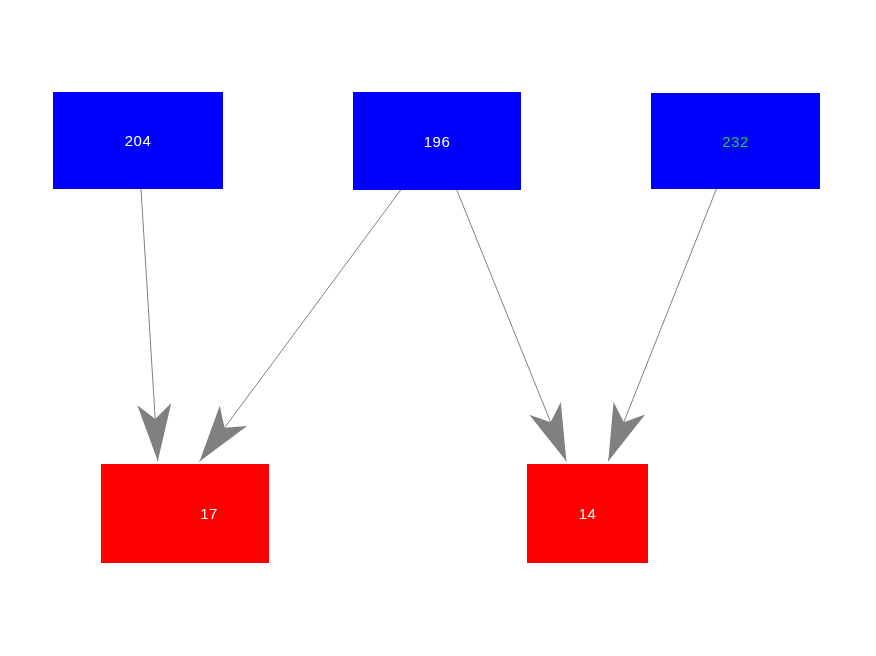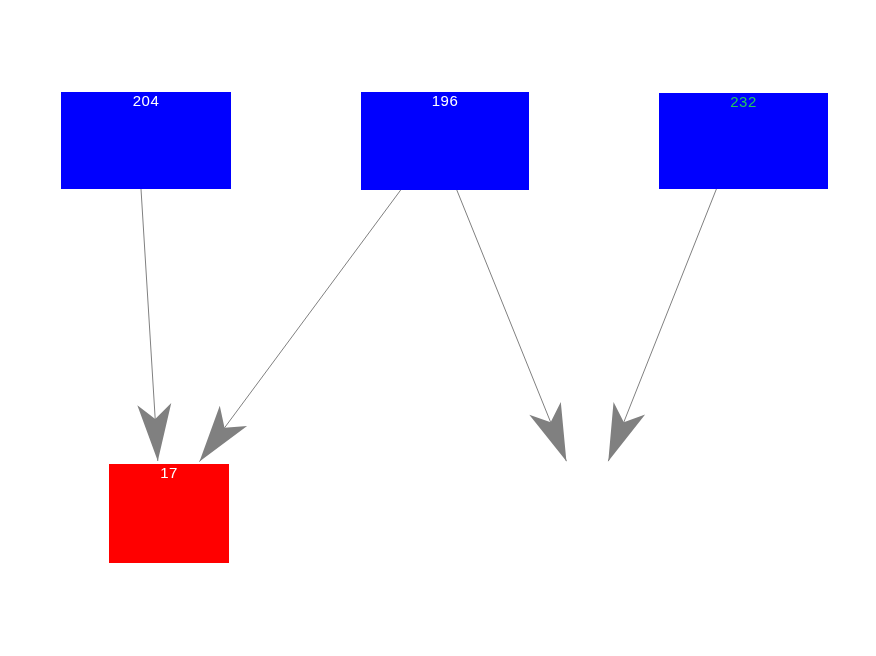--- a/index.html
+++ b/index.html
@@ -19,23 +19,22 @@
     position: absolute;
     left: 0;
     top: 0;
     width: 876px;
     height: 656px;
     display: block;
   }
   .node {
     position: absolute;
     display: flex;
-    align-items: flex-start;
+    align-items: center;
     justify-content: center;
-    margin-left: 8px;
   }
   .node-label {
     color: #ffffff;
     font-size: 15px;
     letter-spacing: 0.5px;
   }
 </style>
 </head>
 <body>
 
@@ -53,16 +52,19 @@
     </svg>
 <div class="node" style="left: 53px; top: 92px; width: 170px; height: 97px; background: rgb(0, 0, 255);">
       <span class="node-label" style="color: rgb(255, 255, 255);">204</span>
     </div>
     <div class="node" style="left: 353px; top: 92px; width: 168px; height: 98px; background: rgb(0, 0, 255);">
       <span class="node-label" style="color: rgb(255, 255, 255);">196</span>
     </div>
     <div class="node" style="left: 651px; top: 93px; width: 169px; height: 96px; background: rgb(0, 0, 255);">
       <span class="node-label" style="color: #22c55e;">232</span>
     </div>
-    <div class="node" style="left: 101px; top: 464px; width: 120px; height: 99px; background: rgb(255, 0, 0);">
+    <div class="node" style="left: 101px; top: 464px; width: 120px; height: 99px; background: rgb(255, 0, 0); padding-left: 48px;">
       <span class="node-label" style="color: rgb(255, 255, 255);">17</span>
+    </div>
+    <div class="node" style="left: 527px; top: 464px; width: 121px; height: 99px; background: rgb(255, 0, 0);">
+      <span class="node-label" style="color: rgb(255, 255, 255);">14</span>
     </div>
   </div>
 
 </body></html>

